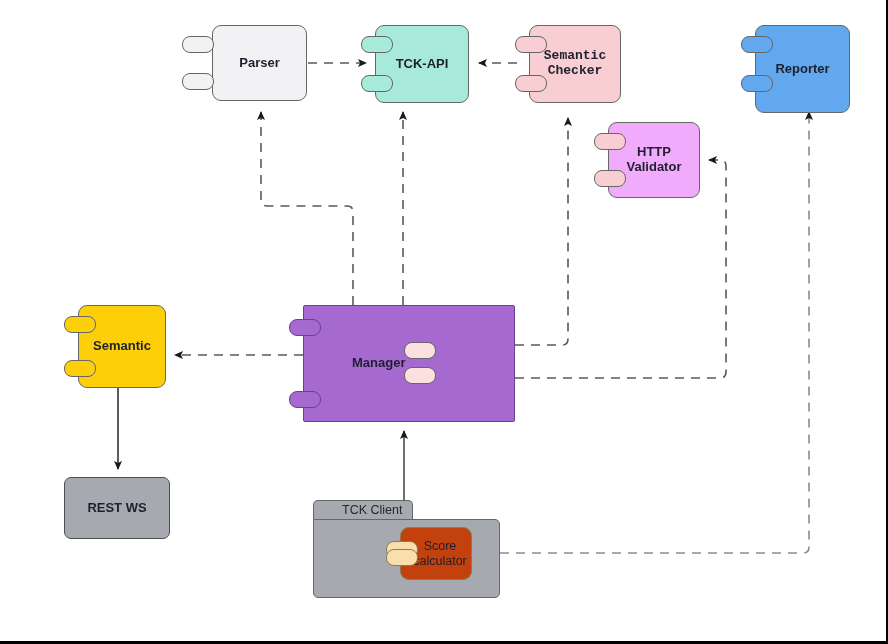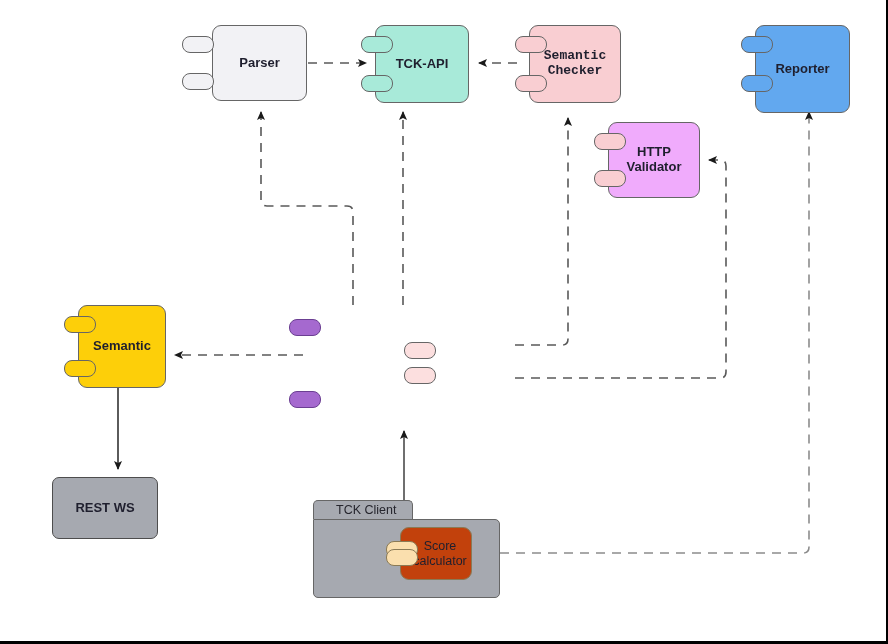--- a/index.html
+++ b/index.html
@@ -40,21 +40,21 @@
   
   .pkg{position:absolute;z-index:4;}
   .pkg-tab{
     position:absolute;left:0;top:0;
     box-sizing:border-box;
     border:1.3px solid #666666;
     border-bottom:none;
     border-radius:5px 5px 0 0;
     display:flex;align-items:center;
     font-size:12.5px;color:#26262e;font-weight:normal;
-    padding-left:22px;
+    padding-left:28px;
   }
   .pkg-body{
     position:absolute;left:0;
     box-sizing:border-box;
     border:1.3px solid #666666;
     border-radius:0 5px 5px 5px;
   }
 </style>
 </head>
 <body>
@@ -151,24 +151,27 @@
   </div>
   <div class="lug" id="c-http-lug1" style="background: rgb(249, 206, 210); border-color: rgb(102, 102, 102); left: 594px; top: 133px;"></div>
   <div class="lug" id="c-http-lug2" style="background: rgb(249, 206, 210); border-color: rgb(102, 102, 102); left: 594px; top: 170px;"></div>
 
   <div class="comp" id="c-requestor" style="left: 78px; top: 305px; width: 88px; height: 83px; background: rgb(253, 207, 9); border-color: rgb(102, 102, 102);">
     <span class="lbl">Semantic</span>
   </div>
   <div class="lug" id="c-requestor-lug1" style="background: rgb(253, 207, 9); border-color: rgb(102, 102, 102); left: 64px; top: 316px;"></div>
   <div class="lug" id="c-requestor-lug2" style="background: rgb(253, 207, 9); border-color: rgb(102, 102, 102); left: 64px; top: 360px;"></div>
 
-  <div class="comp" id="c-restws" style="left: 52px; top: 477px; width: 106px; height: 62px; background: rgb(166, 169, 176); border-color: rgb(77, 77, 77); border-radius: 7px; justify-content: center;">
+  <div class="comp" id="c-restws" style="left: 64px; top: 477px; width: 106px; height: 62px; background: rgb(166, 169, 176); border-color: rgb(77, 77, 77); border-radius: 7px; justify-content: center;">
     <span class="lbl">REST WS</span>
   </div>
 
+  <div class="comp square" id="c-manager" style="left: 303px; top: 305px; width: 212px; height: 117px; background: rgb(165, 105, 207); border-color: rgb(107, 63, 146);">
+    <span class="lbl" style="position:absolute;left:42px;top:50px;">Manager</span>
+  </div>
   <div class="lug" id="c-manager-lug1" style="background: rgb(165, 105, 207); border-color: rgb(107, 63, 146); left: 289px; top: 319px;"></div>
   <div class="lug" id="c-manager-lug2" style="background: rgb(165, 105, 207); border-color: rgb(107, 63, 146); left: 289px; top: 391px;"></div>
 
   <div class="lug" id="c-wrapper-lug1" style="background: rgb(252, 223, 223); border-color: rgb(102, 102, 102); left: 404px; top: 342px; z-index: 8;"></div>
   <div class="lug" id="c-wrapper-lug2" style="background: rgb(252, 223, 223); border-color: rgb(102, 102, 102); left: 404px; top: 367px; z-index: 8;"></div>
 
   <div class="comp" id="c-score" style="left: 400px; top: 527px; width: 72px; height: 53px; background: #c2410c; border-color: rgb(138, 122, 85); z-index: 7;">
     <span class="lbl" style="padding-left:14px;font-weight:normal;font-size:12.5px;">
       <span>Score</span><br>
       <span>calculator</span>

